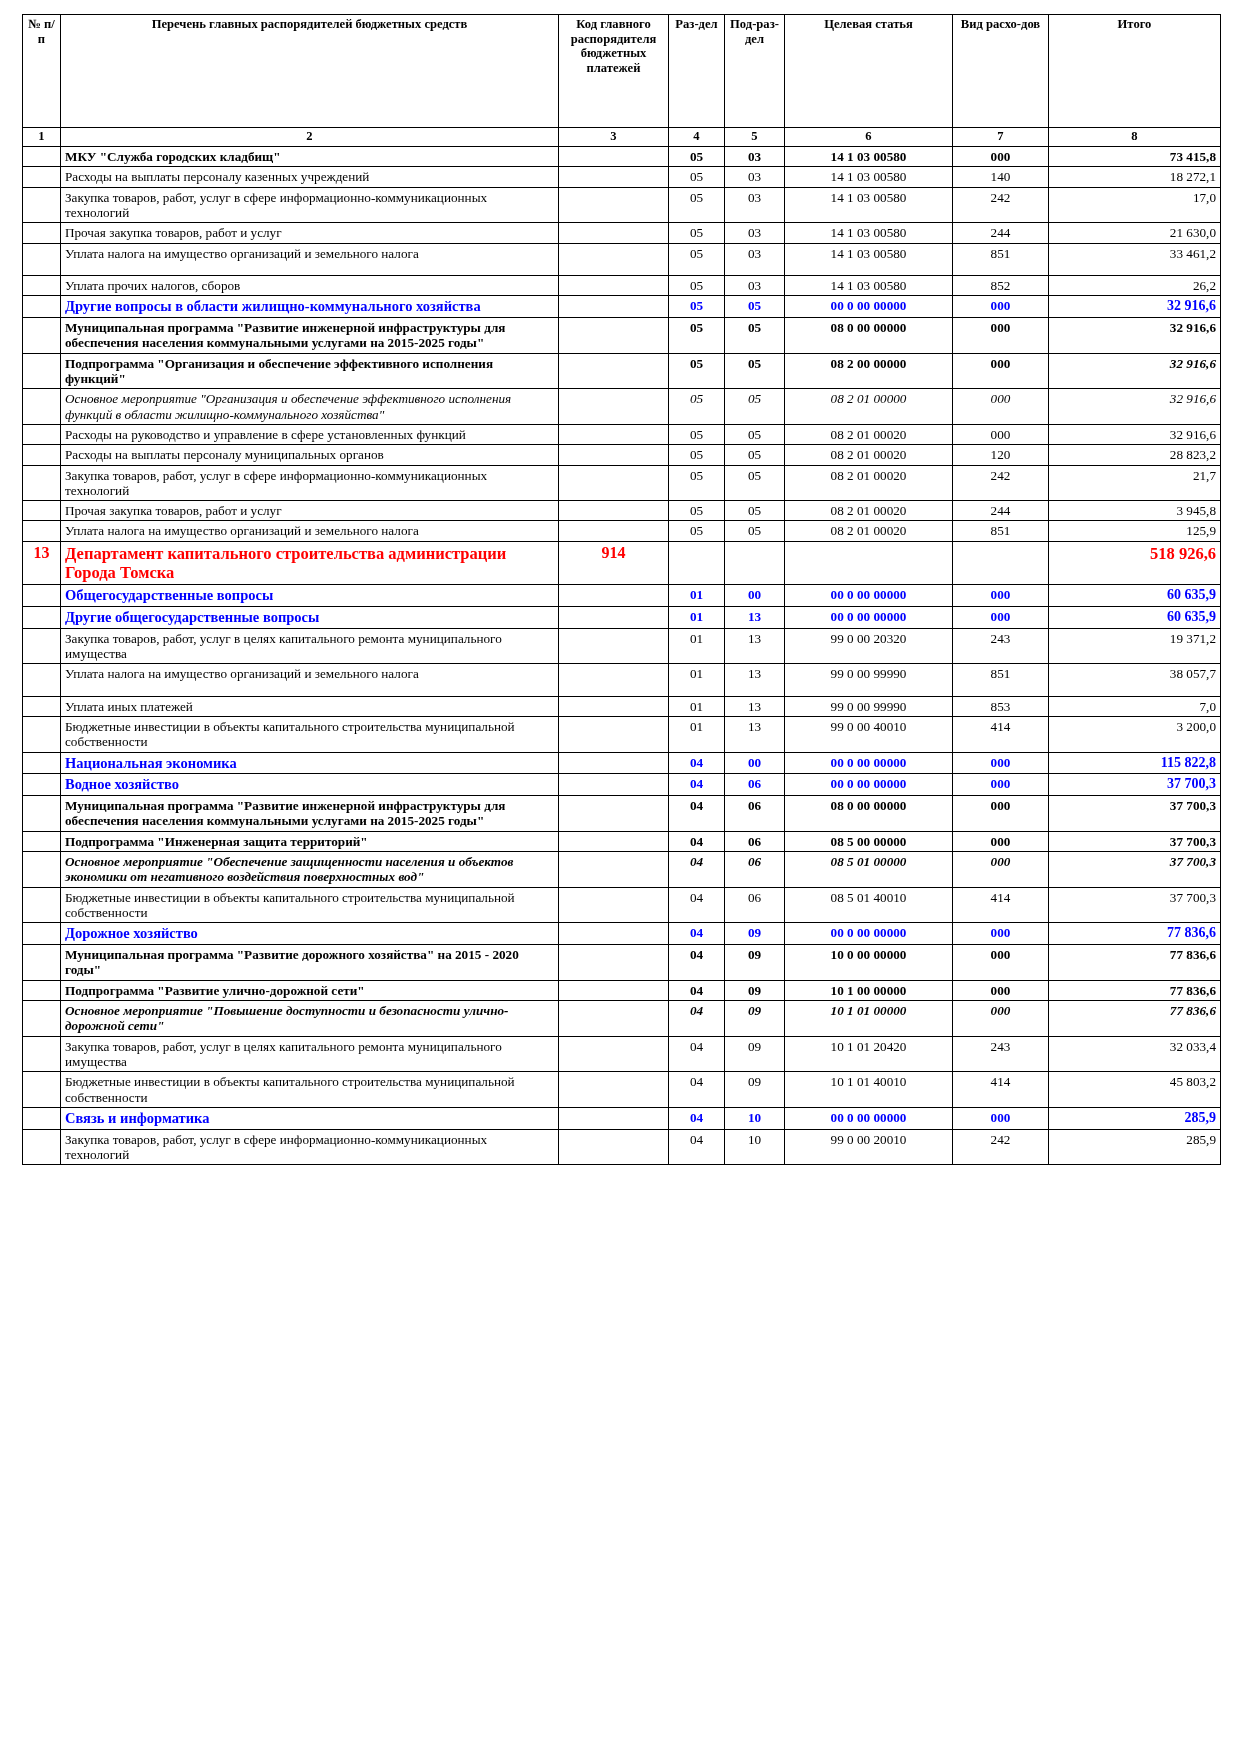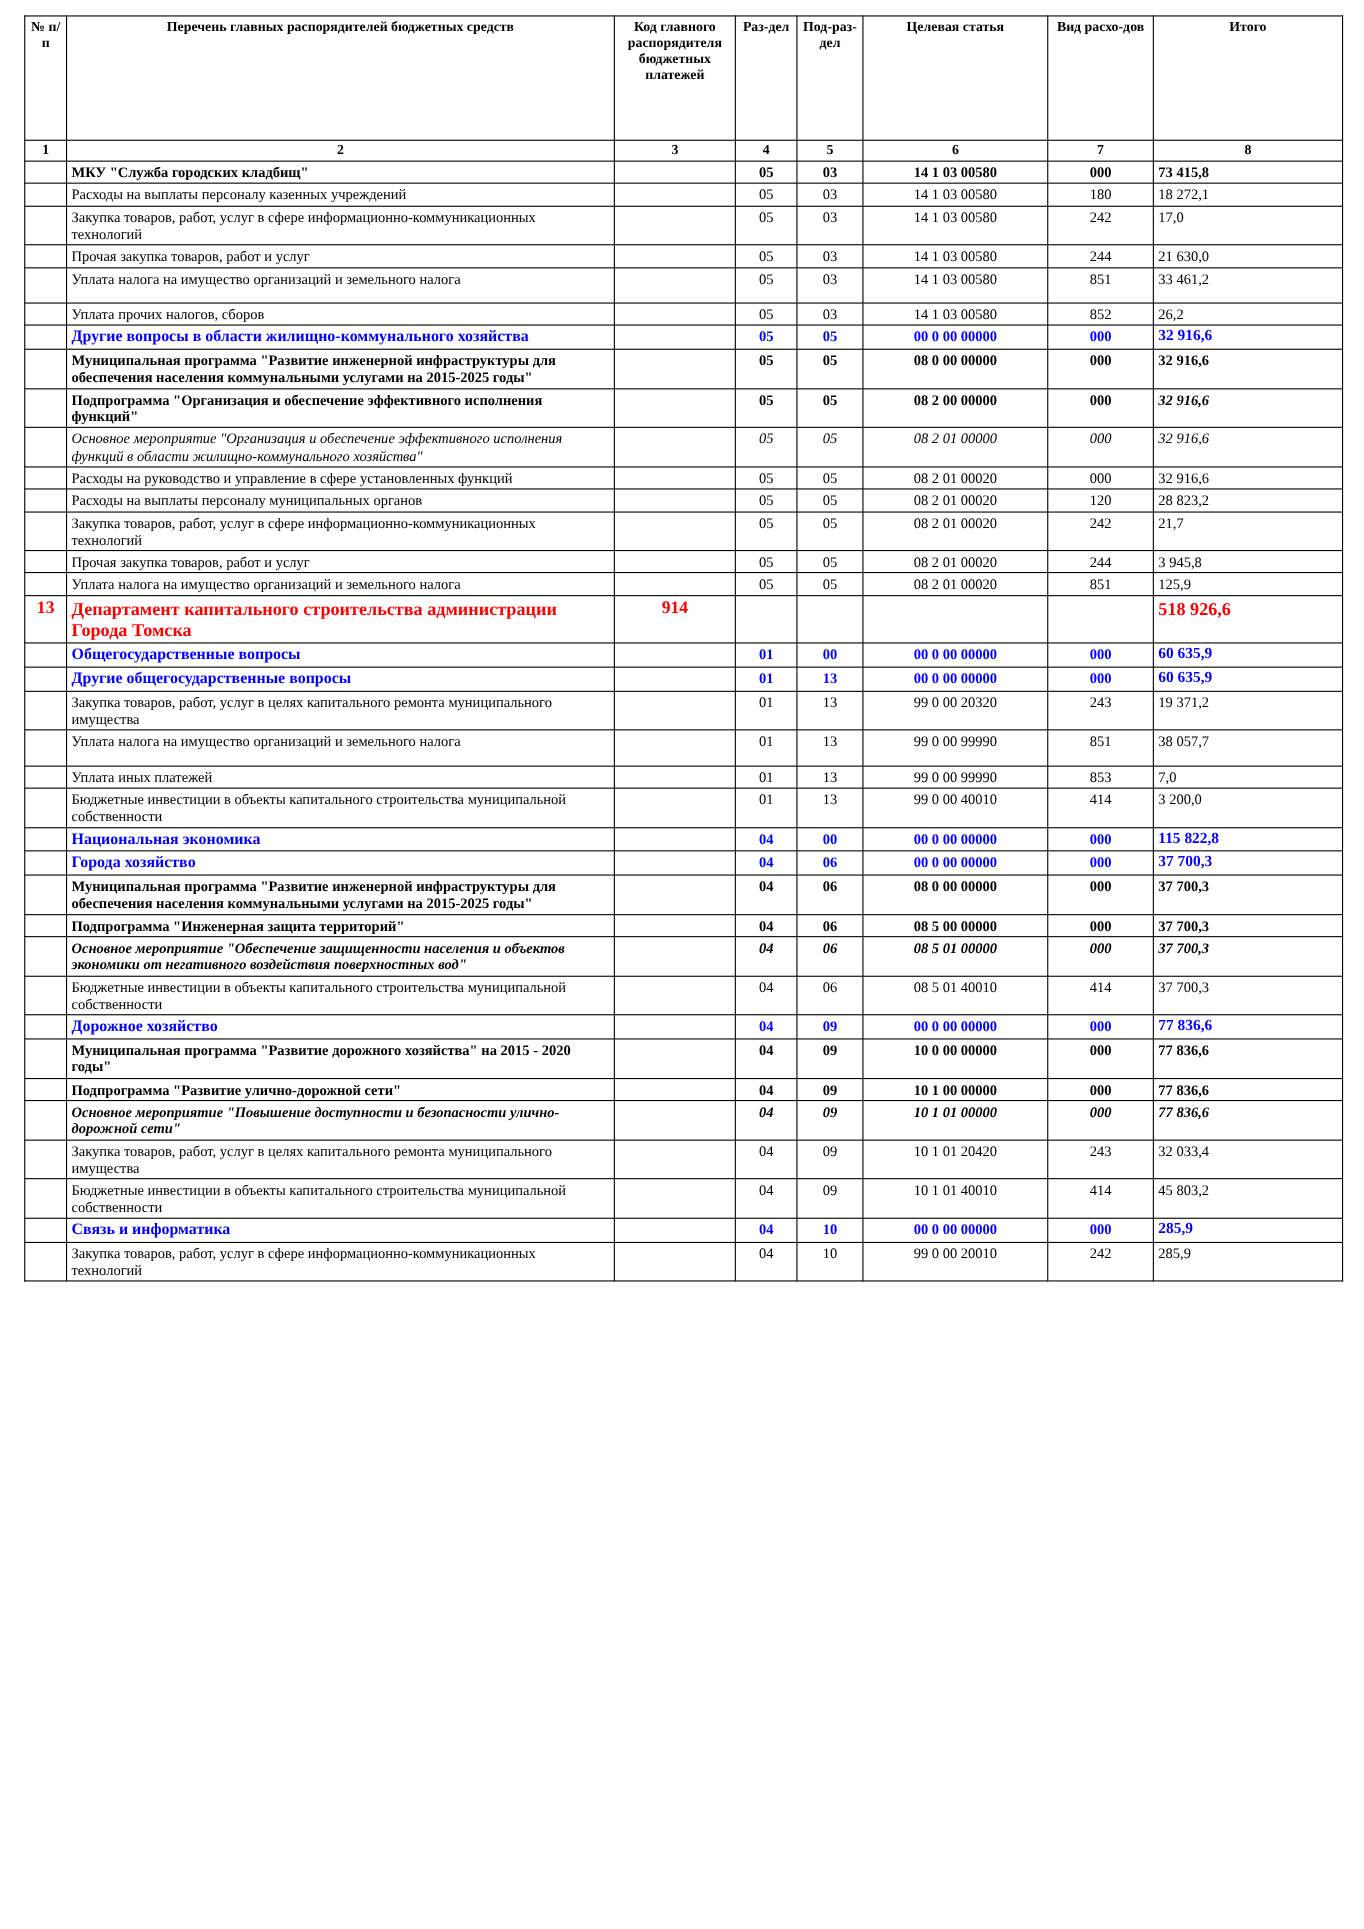--- a/index.html
+++ b/index.html
@@ -53,21 +53,21 @@
   }
   tr.numrow td {
     text-align: center;
     font-weight: bold;
     font-size: 12.6px;
     padding: 1px 2px;
     height: 16px;
   }
   
   td.c-num { text-align: center; }
-  td.c-sum { text-align: left; padding-right: 8px; margin-top: 22px; }
+  td.c-sum { text-align: right; padding-right: 8px; margin-top: 22px; }
   td.c-name { text-align: left; }
 
   
   .ind0 { padding-left: 2px; }
   .ind1 { padding-left: 14px; }
   .ind2 { padding-left: 22px; }
 
   tr.bold td { font-weight: bold; }
   tr.italic td { font-style: italic; }
   tr.bold-italic td { font-weight: bold; font-style: italic; }
@@ -132,21 +132,21 @@
           <td class="c-num">000</td>
           <td class="c-sum">73 415,8</td>
         </tr>
         <tr class="">
           <td class="idx"></td>
           <td class="c-name ind2">Расходы на выплаты персоналу казенных учреждений</td>
           <td class="c-num"></td>
           <td class="c-num">05</td>
           <td class="c-num">03</td>
           <td class="c-num">14 1 03 00580</td>
-          <td class="c-num">180</td>
+          <td class="c-num">140</td>
           <td class="c-sum">18 272,1</td>
         </tr>
         <tr class="">
           <td class="idx"></td>
           <td class="c-name ind1">Закупка товаров, работ, услуг в сфере информационно-коммуникационных технологий</td>
           <td class="c-num"></td>
           <td class="c-num">05</td>
           <td class="c-num">03</td>
           <td class="c-num">14 1 03 00580</td>
           <td class="c-num">242</td>
@@ -347,21 +347,21 @@
           <td class="c-name ind0">Национальная экономика</td>
           <td class="c-num"></td>
           <td class="c-num">04</td>
           <td class="c-num">00</td>
           <td class="c-num">00 0 00 00000</td>
           <td class="c-num">000</td>
           <td class="c-sum">115 822,8</td>
         </tr>
         <tr class="blue">
           <td class="idx"></td>
-          <td class="c-name ind0">Города хозяйство</td>
+          <td class="c-name ind0">Водное хозяйство</td>
           <td class="c-num"></td>
           <td class="c-num">04</td>
           <td class="c-num">06</td>
           <td class="c-num">00 0 00 00000</td>
           <td class="c-num">000</td>
           <td class="c-sum">37 700,3</td>
         </tr>
         <tr class="bold">
           <td class="idx"></td>
           <td class="c-name ind0">Муниципальная программа "Развитие инженерной инфраструктуры для обеспечения населения коммунальными услугами на 2015-2025 годы"</td>

